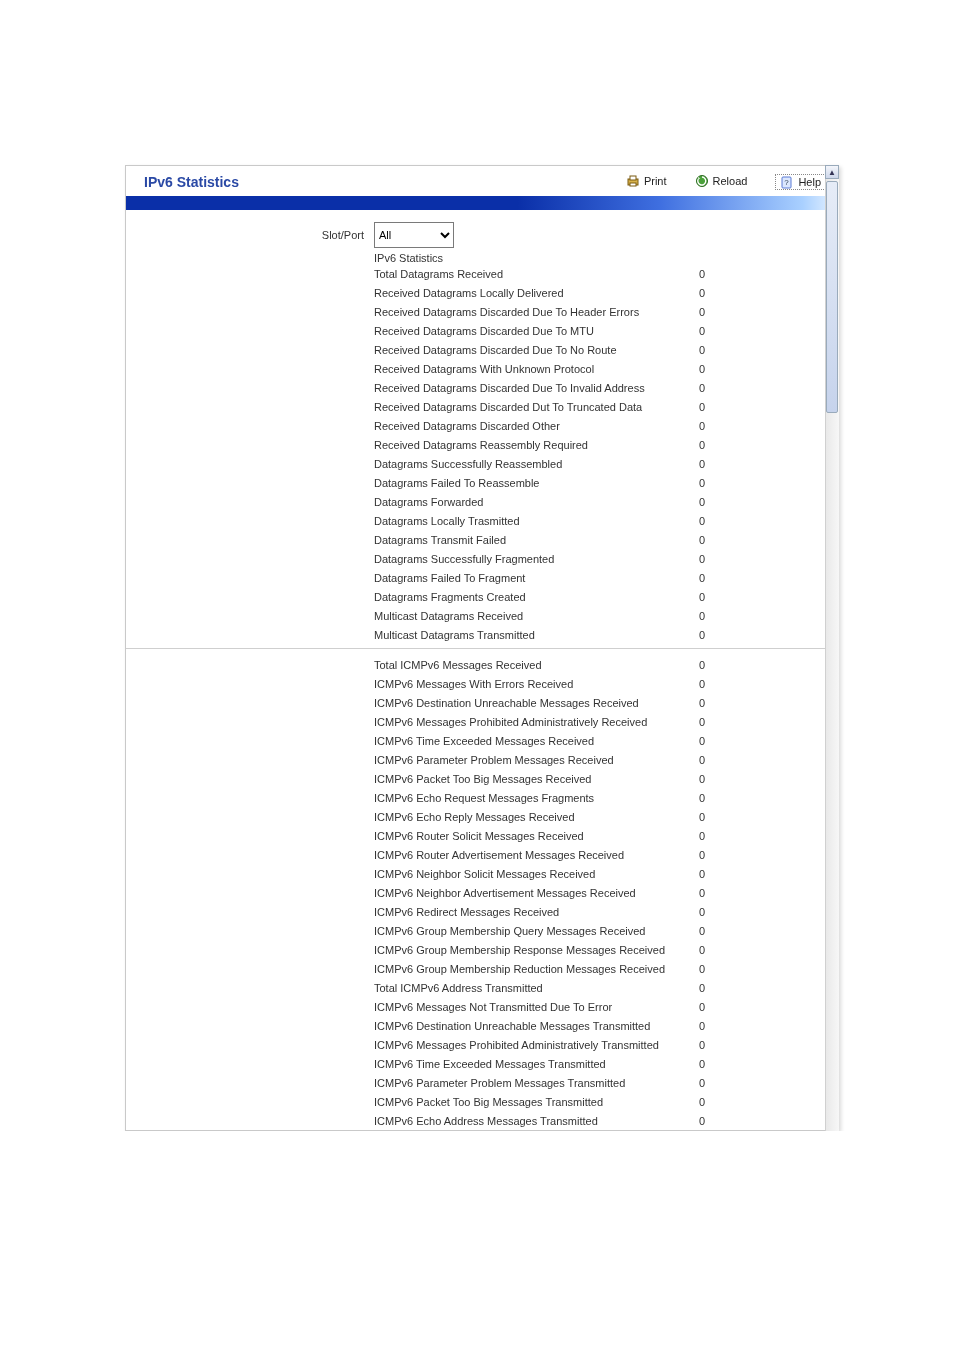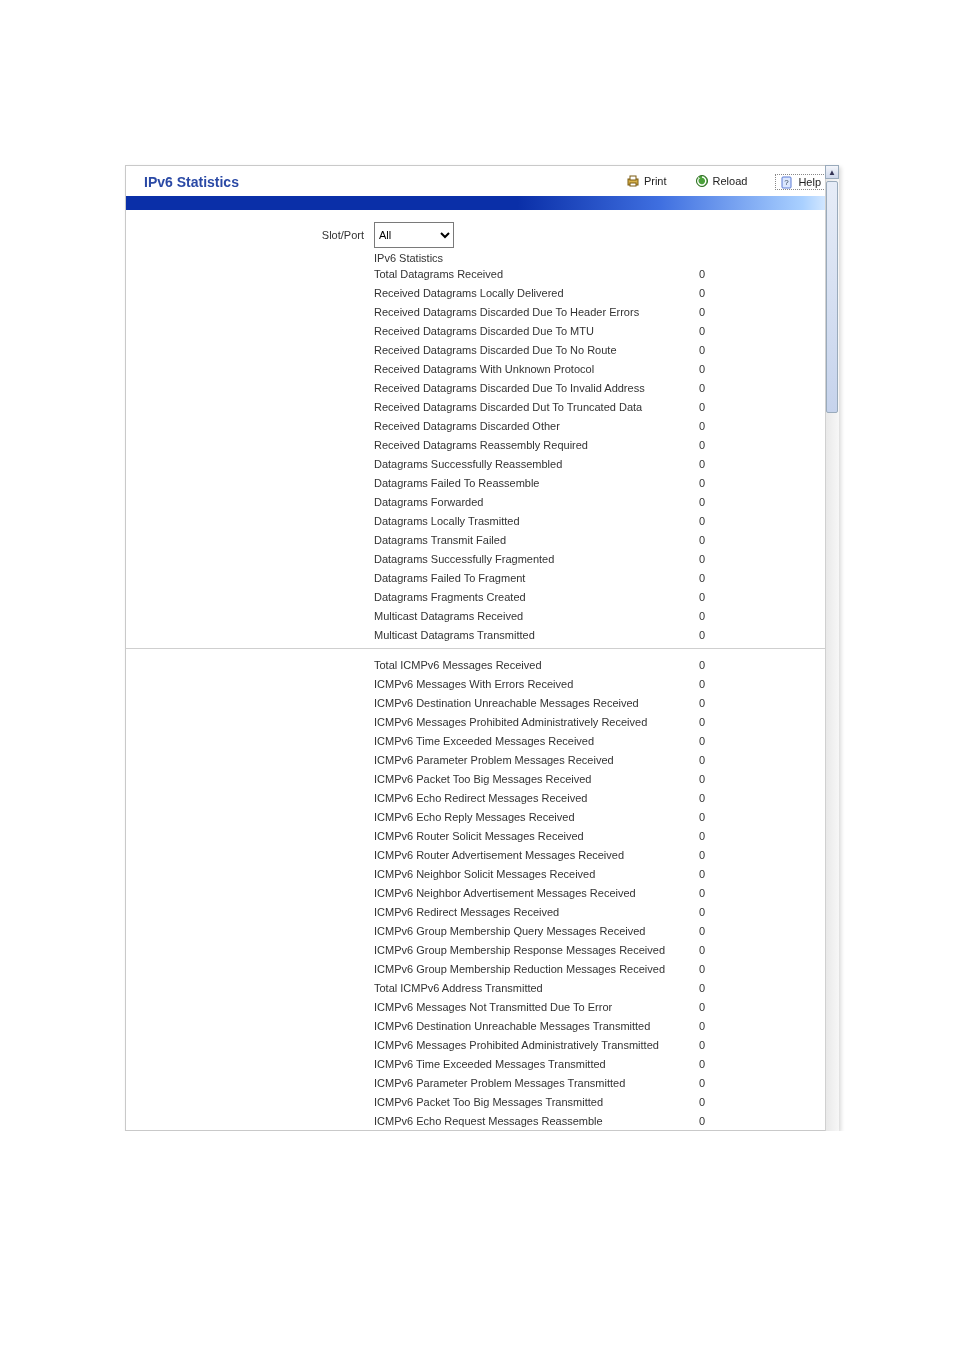--- a/index.html
+++ b/index.html
@@ -306,21 +306,21 @@
             </div>
             <div class="stat-row">
               <div class="stat-label">ICMPv6 Parameter Problem Messages Received</div>
               <div class="stat-val">0</div>
             </div>
             <div class="stat-row">
               <div class="stat-label">ICMPv6 Packet Too Big Messages Received</div>
               <div class="stat-val">0</div>
             </div>
             <div class="stat-row">
-              <div class="stat-label">ICMPv6 Echo Redirect Messages Received</div>
+              <div class="stat-label">ICMPv6 Echo Request Messages Fragments</div>
               <div class="stat-val">0</div>
             </div>
             <div class="stat-row">
               <div class="stat-label">ICMPv6 Echo Reply Messages Received</div>
               <div class="stat-val">0</div>
             </div>
             <div class="stat-row">
               <div class="stat-label">ICMPv6 Router Solicit Messages Received</div>
               <div class="stat-val">0</div>
             </div>
@@ -374,21 +374,21 @@
             </div>
             <div class="stat-row">
               <div class="stat-label">ICMPv6 Parameter Problem Messages Transmitted</div>
               <div class="stat-val">0</div>
             </div>
             <div class="stat-row">
               <div class="stat-label">ICMPv6 Packet Too Big Messages Transmitted</div>
               <div class="stat-val">0</div>
             </div>
             <div class="stat-row">
-              <div class="stat-label">ICMPv6 Echo Request Messages Reassemble</div>
+              <div class="stat-label">ICMPv6 Echo Address Messages Transmitted</div>
               <div class="stat-val">0</div>
             </div>
           </div>
       </div>
     </div>
 
     <div class="scrollbar">
       <div class="sb-track"></div>
       <div class="sb-arrow top">▲</div>
       <div class="sb-thumb"></div>

